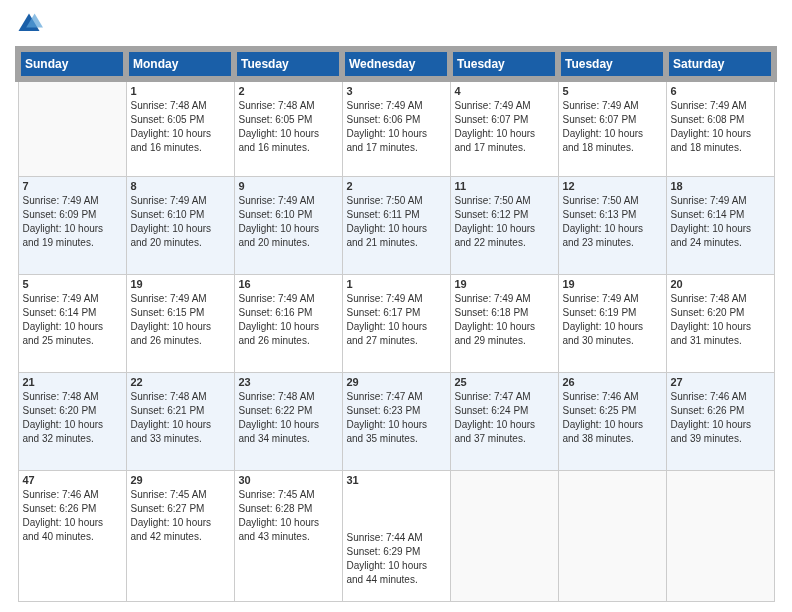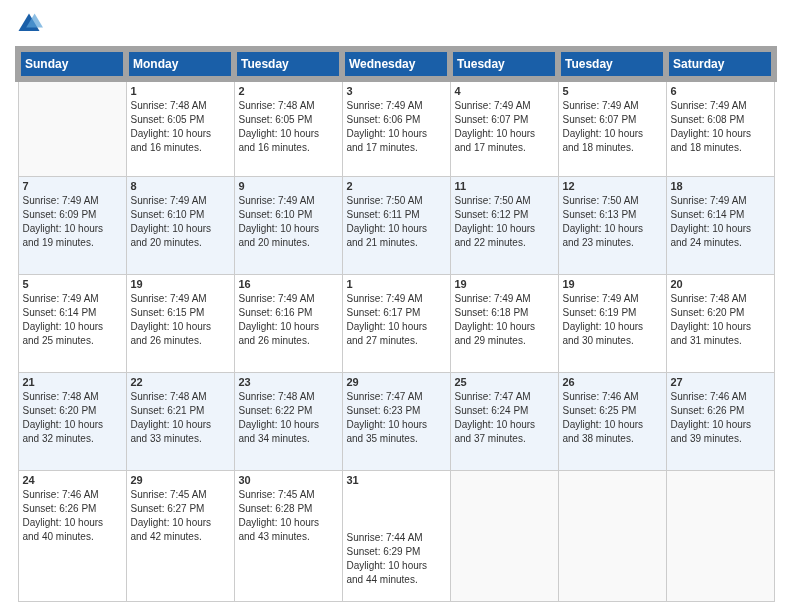--- a/index.html
+++ b/index.html
@@ -328,21 +328,21 @@
           <td>
             <span class="day-number">27</span>
             <div class="day-info" style="white-space: pre-line;">Sunrise: 7:46 AM
 Sunset: 6:26 PM
 Daylight: 10 hours
 and 39 minutes.</div>
           </td>
         </tr>
         <tr>
           <td>
-            <span class="day-number">24</span>
+            <span class="day-number">47</span>
             <div class="day-info" style="white-space: pre-line;">Sunrise: 7:46 AM
 Sunset: 6:26 PM
 Daylight: 10 hours
 and 40 minutes.</div>
           </td>
           <td>
             <span class="day-number">29</span>
             <div class="day-info" style="white-space: pre-line;">Sunrise: 7:45 AM
 Sunset: 6:27 PM
 Daylight: 10 hours

